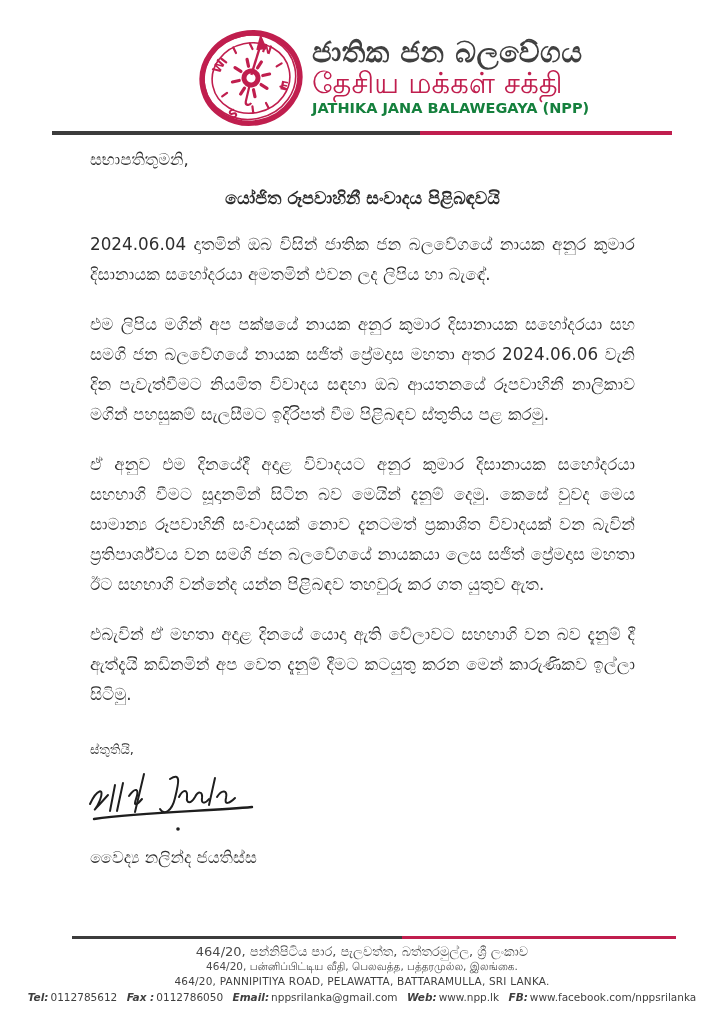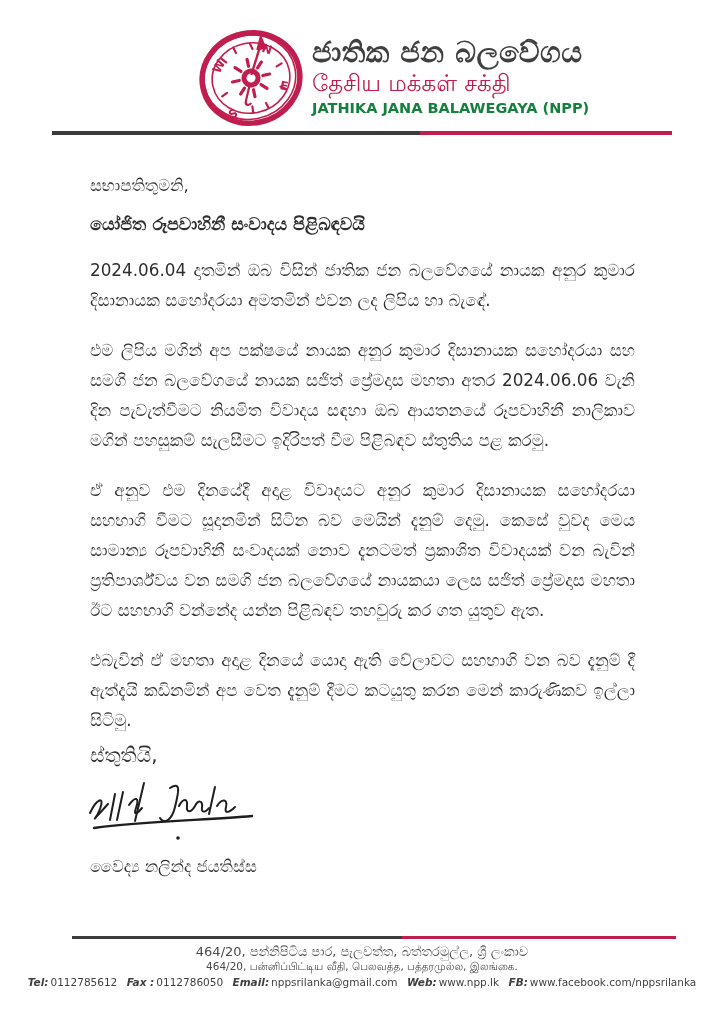--- a/index.html
+++ b/index.html
@@ -10,34 +10,34 @@
     position: relative;
     overflow: hidden;
   }
   .page { position: relative; width: 724px; height: 1024px; background: #fff; }
 
   
   .header { position: relative; height: 131px; }
   .logo { position: absolute; left: 196px; top: 26px; width: 110px; height: 104px; }
   .header-text { position: absolute; left: 312px; top: 36px; width: 280px; }
   .title-si { color: #404040; font-weight: bold; font-size: 29px; line-height: 32px; letter-spacing: 0.5px; white-space: nowrap; }
-  .title-ta { color: #c01e4e; font-size: 23px; line-height: 30px; white-space: nowrap; }
+  .title-ta { color: #c01e4e; font-size: 29px; line-height: 30px; white-space: nowrap; }
   .title-en { color: #15803d; font-weight: bold; font-size: 14.5px; line-height: 20px; letter-spacing: 0px; white-space: nowrap; }
   .rule { position: absolute; left: 52px; top: 131px; width: 620px; height: 4px; font-size: 0; }
   .rule .seg-dark  { display: inline-block; vertical-align: top; height: 3.5px; background: #3c3c3c; }
   .rule .seg-brand { display: inline-block; vertical-align: top; height: 3.5px; background: #c01e4e; }
   .rule-head .seg-dark { width: 368px; } .rule-head .seg-brand { width: 252px; }
 
   
   .content { position: absolute; left: 90px; top: 150px; width: 545px; }
   .recipient-line { font-size: 16.5px; line-height: 22px; margin-bottom: 15px; }
-  .salutation { font-size: 16.5px; margin-top: 26px; }
-  .subject { font-size: 17.5px; font-weight: bold; margin-top: 19px; }
+  .salutation { font-size: 16.5px; }
+  .subject { font-size: 17.5px; font-weight: bold; text-align: center; margin-top: 19px; }
   .para { font-size: 16.8px; line-height: 30px; text-align: justify; margin-top: 20px; }
-  .closing { font-size: 20px; margin-top: 8px; }
+  .closing { font-size: 13px; margin-top: 33px; }
 
   
   .sig-svg { display: block; margin: 8px 0 10px -8px; width: 185px; height: 72px; }
   .sig-name { font-size: 16.5px; margin-top: 6px; }
 
   
   .footer { position: absolute; left: 0; top: 936px; width: 724px; }
   .rule-foot { position: absolute; left: 72px; top: 0; width: 604px; }
   .rule-foot .seg-dark { width: 330px; height: 2.6px; } .rule-foot .seg-brand { width: 274px; height: 2.6px; }
   .footer-lines { padding-top: 8px; text-align: center; color: #4a4a4a; }
@@ -140,20 +140,21 @@
 
   </div>
 
   <div class="footer">
     <div class="rule rule-foot">
       <span class="seg-dark"></span><span class="seg-brand"></span>
     </div>
     <div class="footer-lines">
       <div class="f-si">464/20, පන්නිපිටිය පාර, පැලවත්ත, බත්තරමුල්ල, ශ්‍රී ලංකාව</div>
       <div class="f-ta">464/20, பன்னிப்பிட்டிய வீதி, பெலவத்த, பத்தரமுல்ல, இலங்கை.</div>
+      <div class="f-en">464/20, PANNIPITIYA ROAD, PELAWATTA, BATTARAMULLA, SRI LANKA.</div>
       <div class="f-contact">
         <span class="lbl">Tel:</span><span>0112785612</span>
         <span class="lbl">Fax :</span><span>0112786050</span>
         <span class="lbl">Email:</span><span>nppsrilanka@gmail.com</span>
         <span class="lbl">Web:</span><span>www.npp.lk</span>
         <span class="lbl">FB:</span><span>www.facebook.com/nppsrilanka</span>
       </div>
     </div>
   </div>
 

